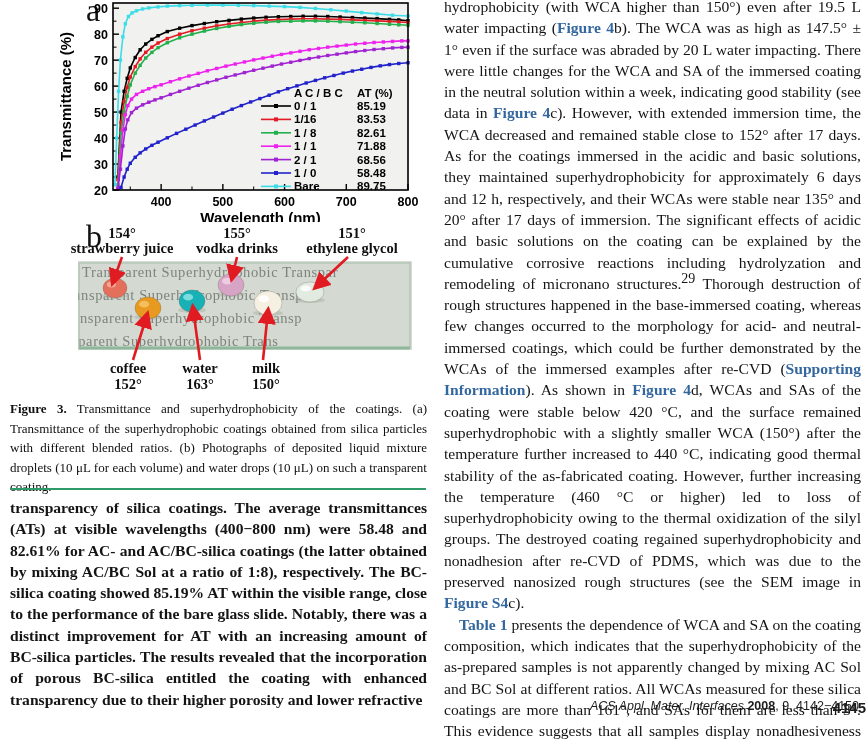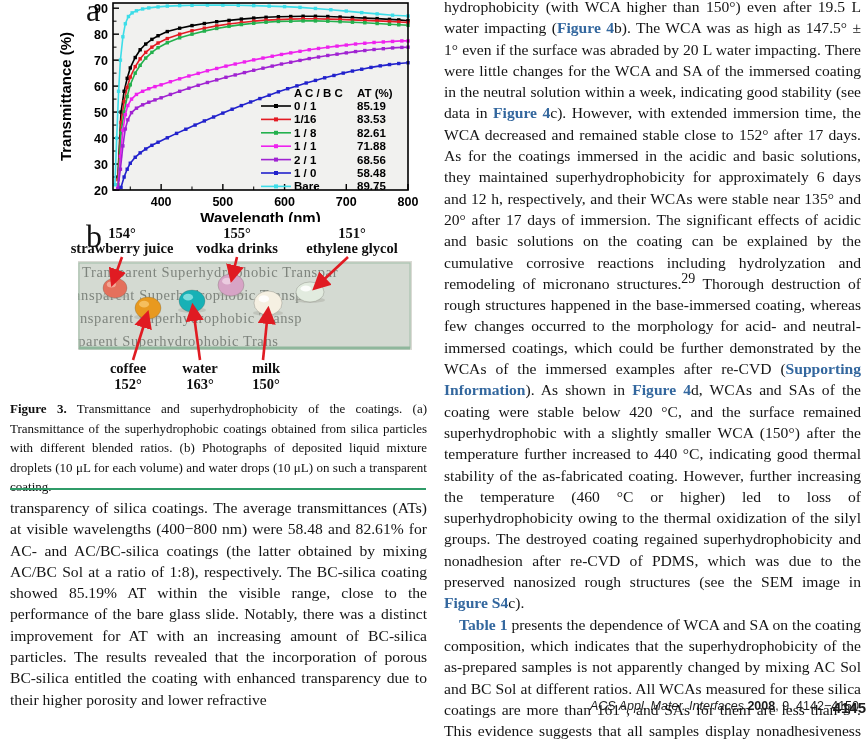--- a/index.html
+++ b/index.html
@@ -6,21 +6,21 @@
   .page{position:relative;width:866px;height:744px;background:#ffffff;overflow:hidden;
         font-family:"Liberation Serif",serif;color:#141414;}
   .panel-label{position:absolute;font-family:"Liberation Serif",serif;font-size:32px;color:#111;}
   #chart-svg{position:absolute;left:55px;top:0;}
   #photo-svg{position:absolute;left:60px;top:226px;}
   .caption{position:absolute;left:10px;top:399px;width:417px;margin:0;
            font-size:13px;line-height:19.5px;text-align:justify;color:#101010;}
   .caption b{font-weight:bold;}
   .rule{position:absolute;left:10px;top:488px;width:416px;height:2px;background:#2f9b68;}
   .body-text{font-size:15.6px;line-height:21.3px;text-align:justify;color:#141414;}
-  .left-body{position:absolute;left:10px;top:497px;width:417px;margin:0;}
+  .left-body{position:absolute;left:10px;top:497px;width:417px;margin:0;font-weight:bold;}
   .col-right{position:absolute;left:444px;top:-4px;width:417px;}
   .col-right p{margin:0;}
   .col-right p.indent{text-indent:15px;}
   .link{color:#33679e;}
   a.link{text-decoration:none;cursor:pointer;font-weight:bold;}
   sup.ref{font-size:14px;line-height:0;color:#141414;}
   .footer-page{position:absolute;left:0;top:699px;width:866px;text-align:right;
                font-family:"Liberation Sans",sans-serif;font-size:15px;font-weight:bold;color:#1c1c1c;}
   .footer-right{position:absolute;right:7px;top:699px;text-align:right;
                 font-family:"Liberation Sans",sans-serif;font-size:12.5px;line-height:15.5px;color:#1c1c1c;}

